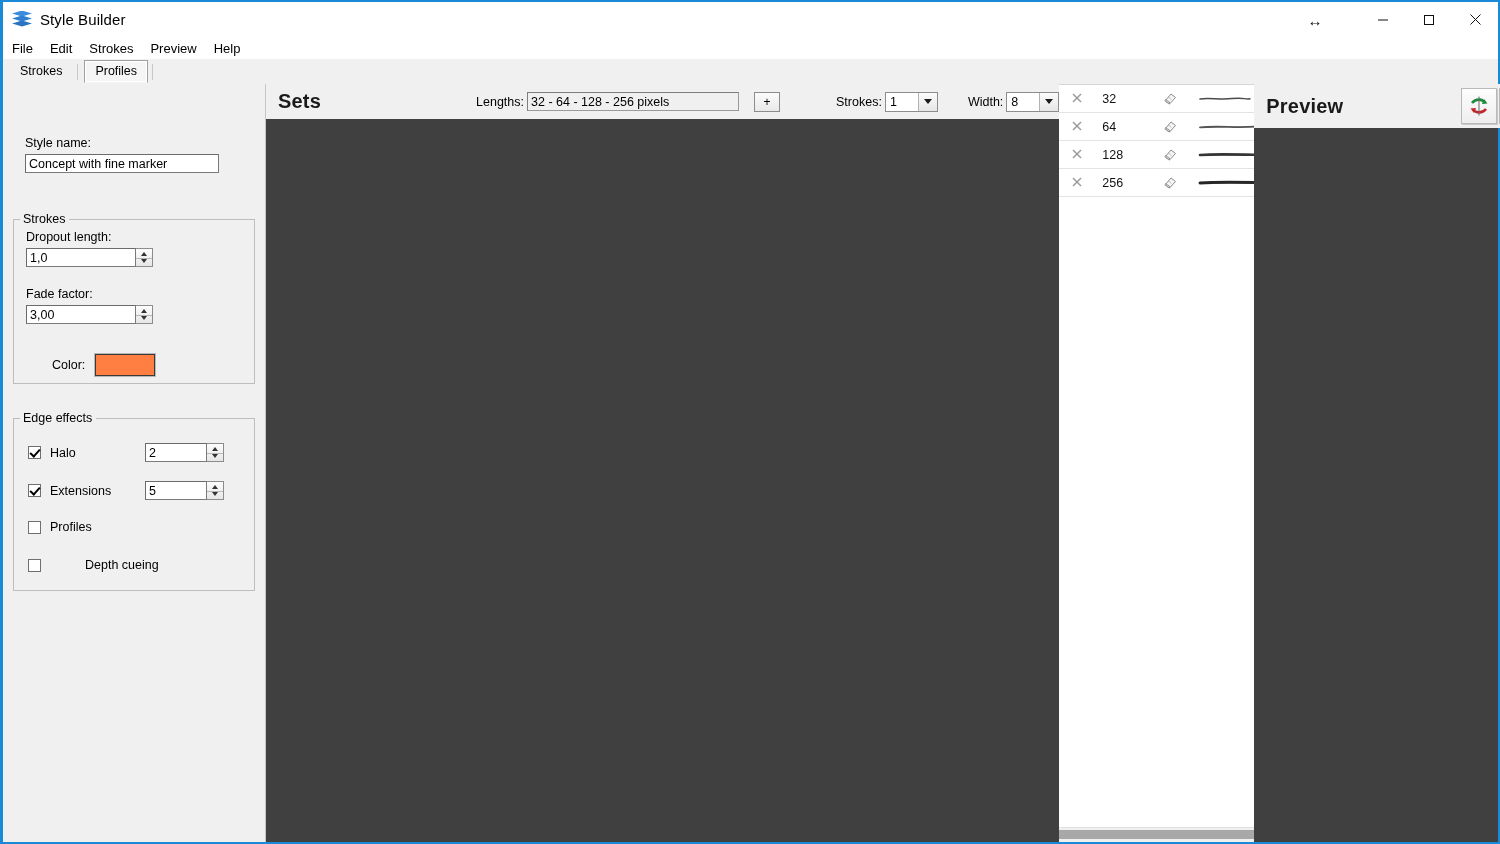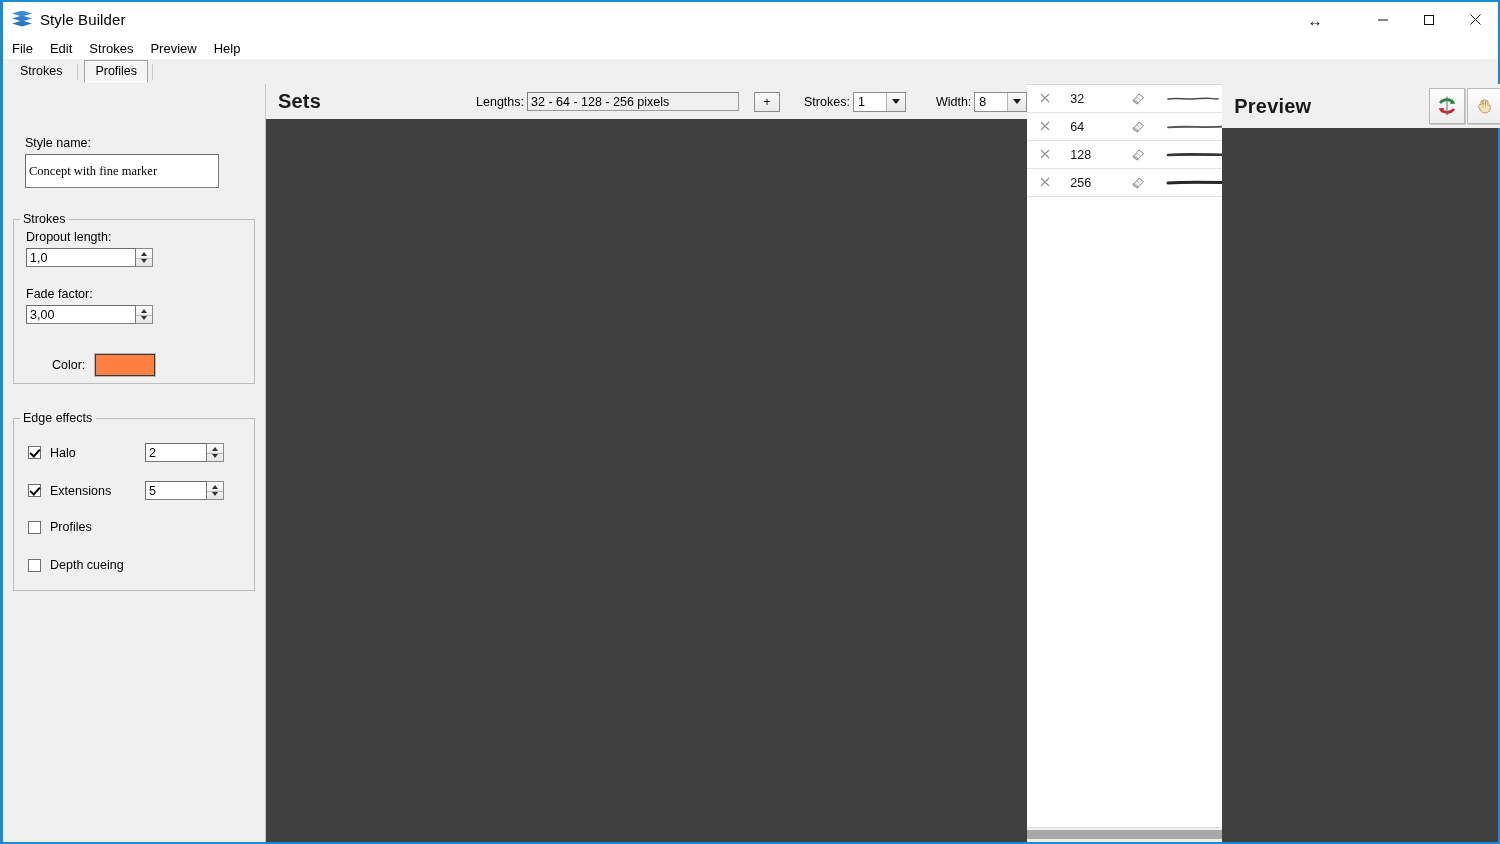--- a/index.html
+++ b/index.html
@@ -77,23 +77,23 @@
   .leftpane{
     width:262px;flex:0 0 262px;background:#f0f0f0;
     border-right:1px solid #c6c6c6;position:relative;
   }
   .rightpane{flex:1 1 auto;display:flex;flex-direction:row;min-width:0;background:#404040;}
   
   .lbl{font-size:12.5px;color:#000;}
   .field-label{margin:0 0 4px 0;}
   .sect-stylename{position:absolute;left:22px;top:52px;width:220px;}
   .textinput{
-    height:34px;box-sizing:border-box;width:194px;
+    height:19px;box-sizing:border-box;width:194px;
     background:#ffffff;border:1px solid #7a7a7a;border-top-color:#6b6b6b;border-left-color:#6b6b6b;
-    font-family:Liberation Serif, serif;font-size:12.5px;
+    font-family:Liberation Sans, sans-serif;font-size:12.5px;
     padding:1px 3px;color:#000;line-height:17px;
   }
   fieldset.group{
     position:absolute;margin:0;padding:0;
     border:1px solid #bdbdbd;background:transparent;
   }
   fieldset.group legend{
     font-size:12.5px;color:#000;padding:0 4px 0 3px;margin-left:6px;
   }
   .grp-strokes{left:10px;top:128px;width:240px;height:170px;}
@@ -145,21 +145,21 @@
   .lengths-input{
     width:212px;height:19px;box-sizing:border-box;margin-left:3px;
     background:#f0f0f0;border:1px solid #9a9a9a;border-top-color:#7d7d7d;border-left-color:#7d7d7d;
     font-family:"Liberation Sans",sans-serif;font-size:12.5px;padding:1px 3px;color:#000;line-height:16px;
   }
   .plus-btn{
     width:26px;height:20px;margin-left:15px;box-sizing:border-box;
     background:linear-gradient(#fbfbfb,#e9e9e9);border:1px solid #8c8c8c;
     font-size:12px;line-height:18px;text-align:center;color:#000;
   }
-  .combo-label{margin-left:24px;font-size:12.5px;}
+  .combo-label{margin-left:56px;font-size:12.5px;}
   .combo{
     display:inline-flex;align-items:stretch;height:20px;margin-left:3px;
     border:1px solid #8d8d8d;background:#ffffff;box-sizing:border-box;
   }
   .combo .val{padding:0 6px 0 4px;font-size:12.5px;line-height:18px;min-width:22px;}
   .combo .arrow{
     width:18px;border-left:1px solid #b4b4b4;background:linear-gradient(#fbfbfb,#e6e6e6);
     display:flex;align-items:center;justify-content:center;
   }
   .combo .arrow i{
@@ -299,21 +299,21 @@
             <span class="cbox checked"></span>
             <span class="lbl" style="width:95px;">Extensions</span>
             <span class="spin-wrap">
               <input class="spin-input" style="width: 62px;" type="text" value="5"><span class="spin-btns"><i class="ar up"></i><i class="ar dn"></i></span>
             </span>
           </div>
           <div class="cb-row" style="left:14px;top:95px;">
             <span class="cbox"></span>
             <span class="lbl">Profiles</span>
           </div>
-          <div class="cb-row" style="left:14px;top:133px;">
+          <div class="cb-row" style="left:14px;top:133px;gap:35px;">
             <span class="cbox"></span>
             <span class="lbl">Depth cueing</span>
           </div>
         </div>
       </fieldset>
     </div>
 
     <div class="rightpane">
 
       <div class="sets-header">

